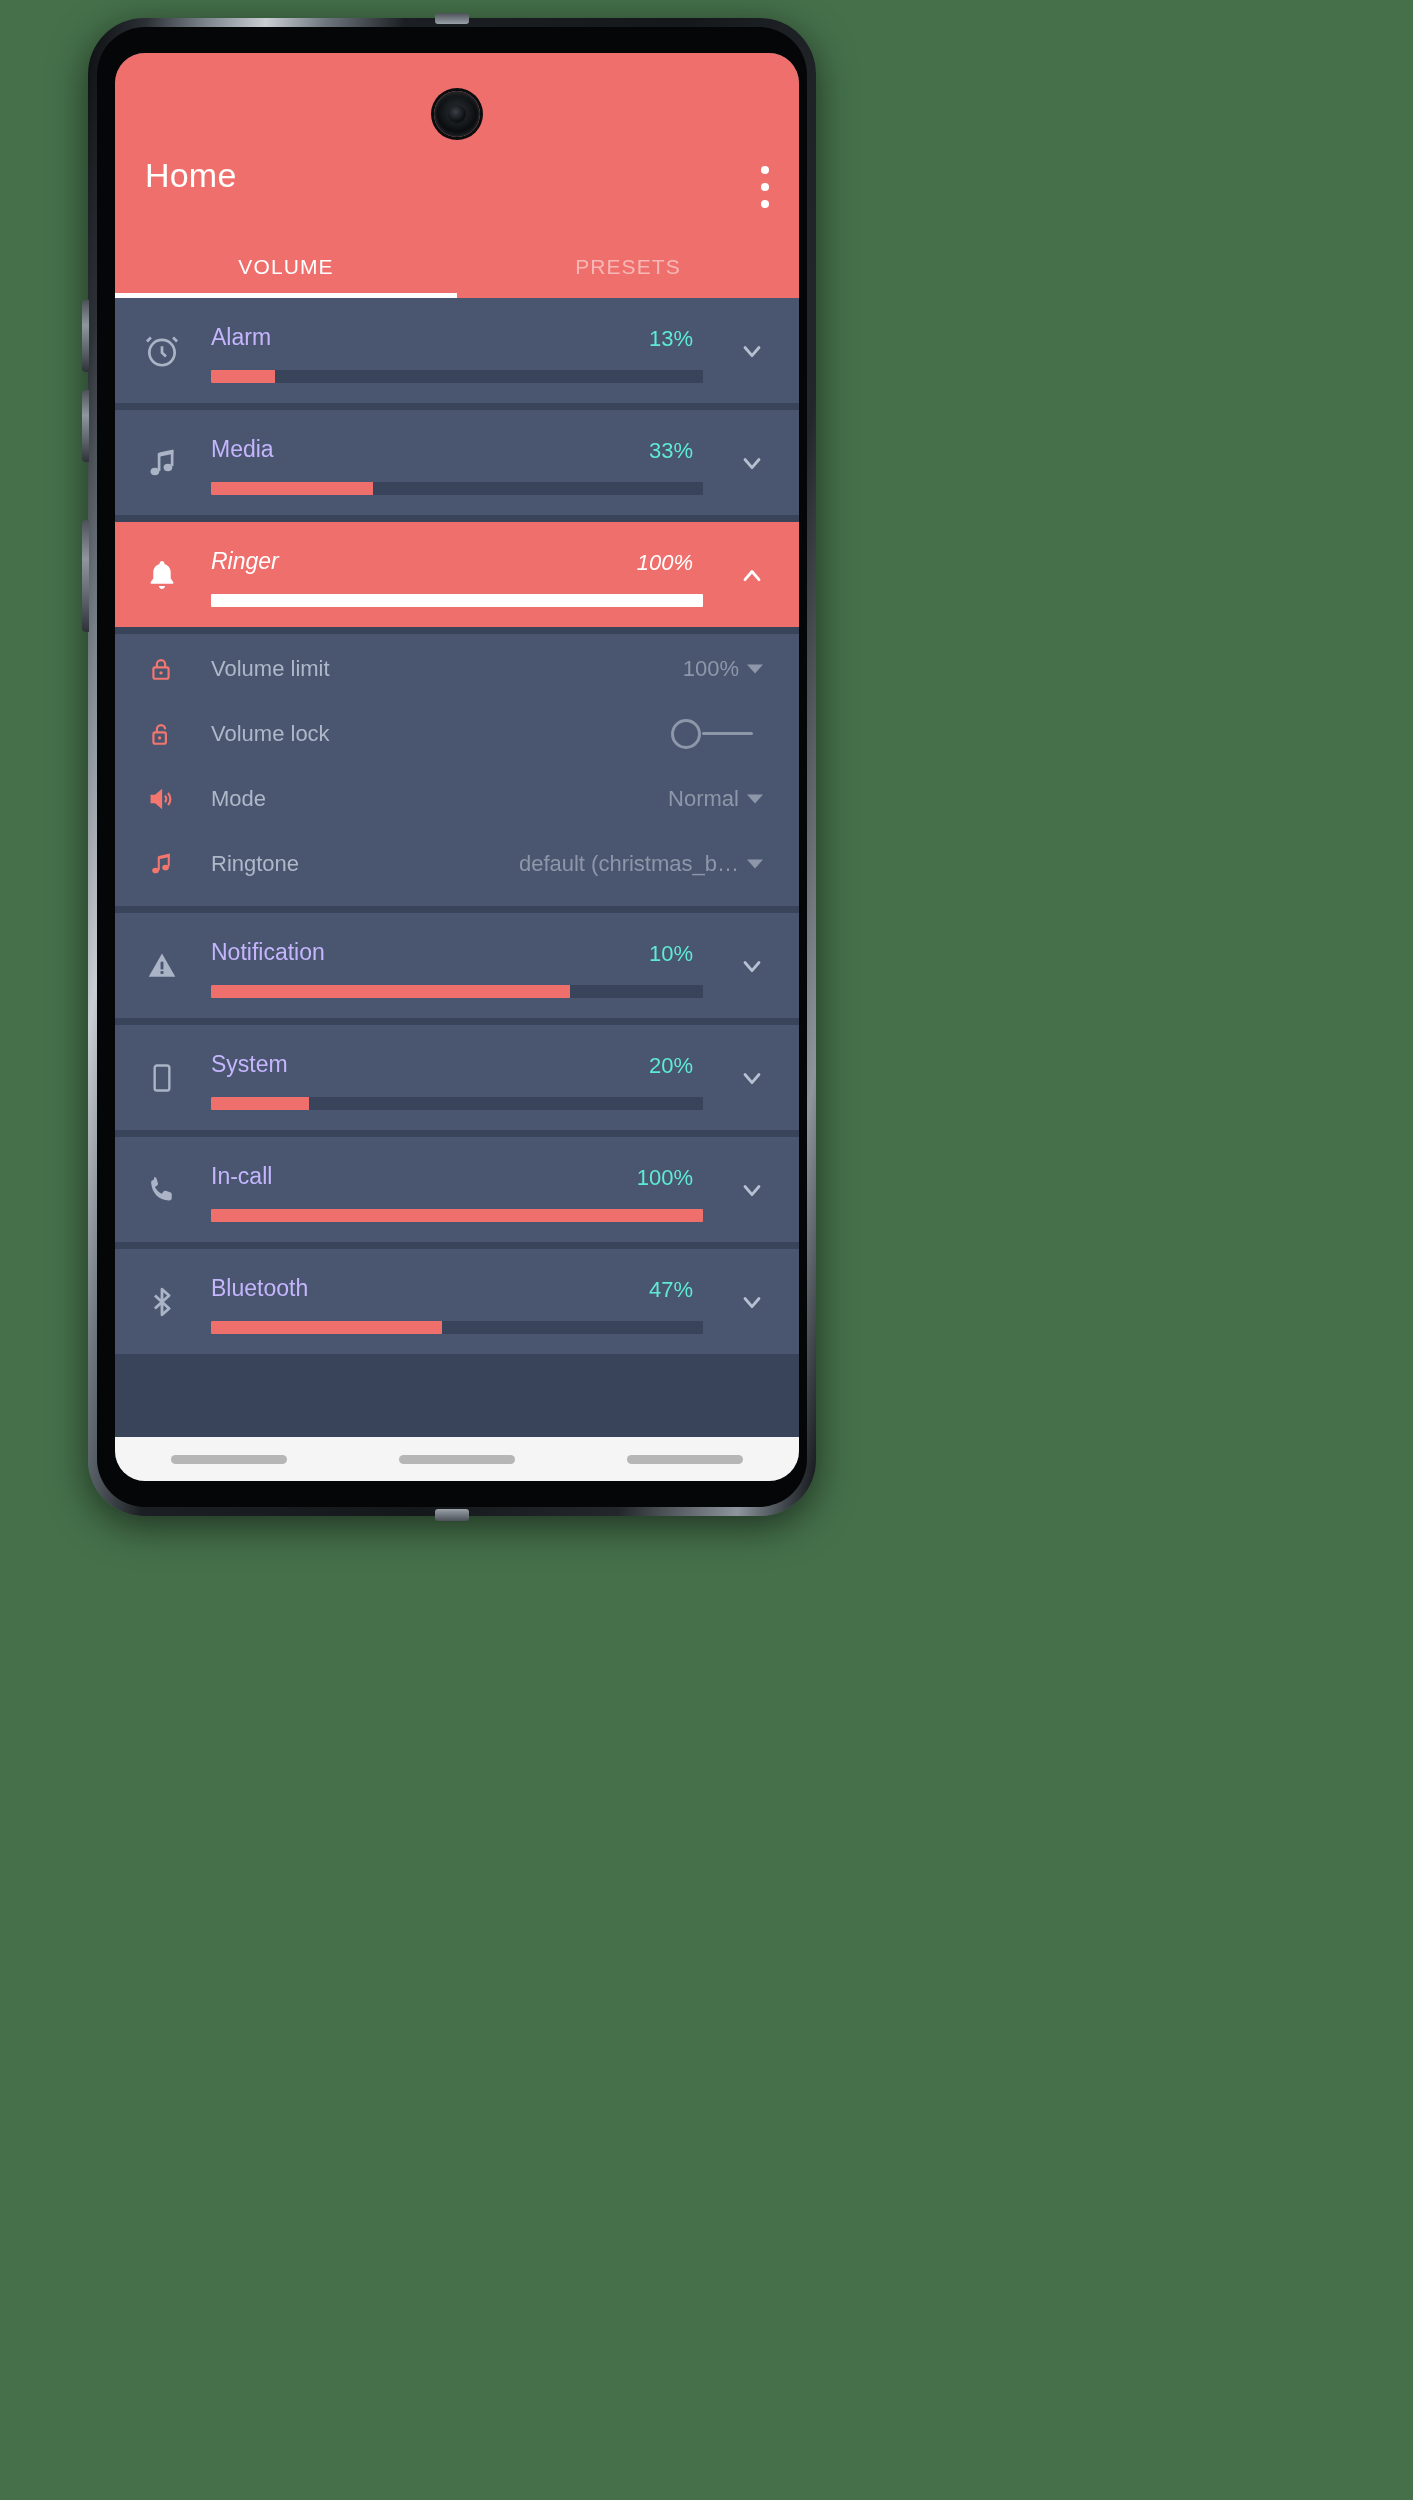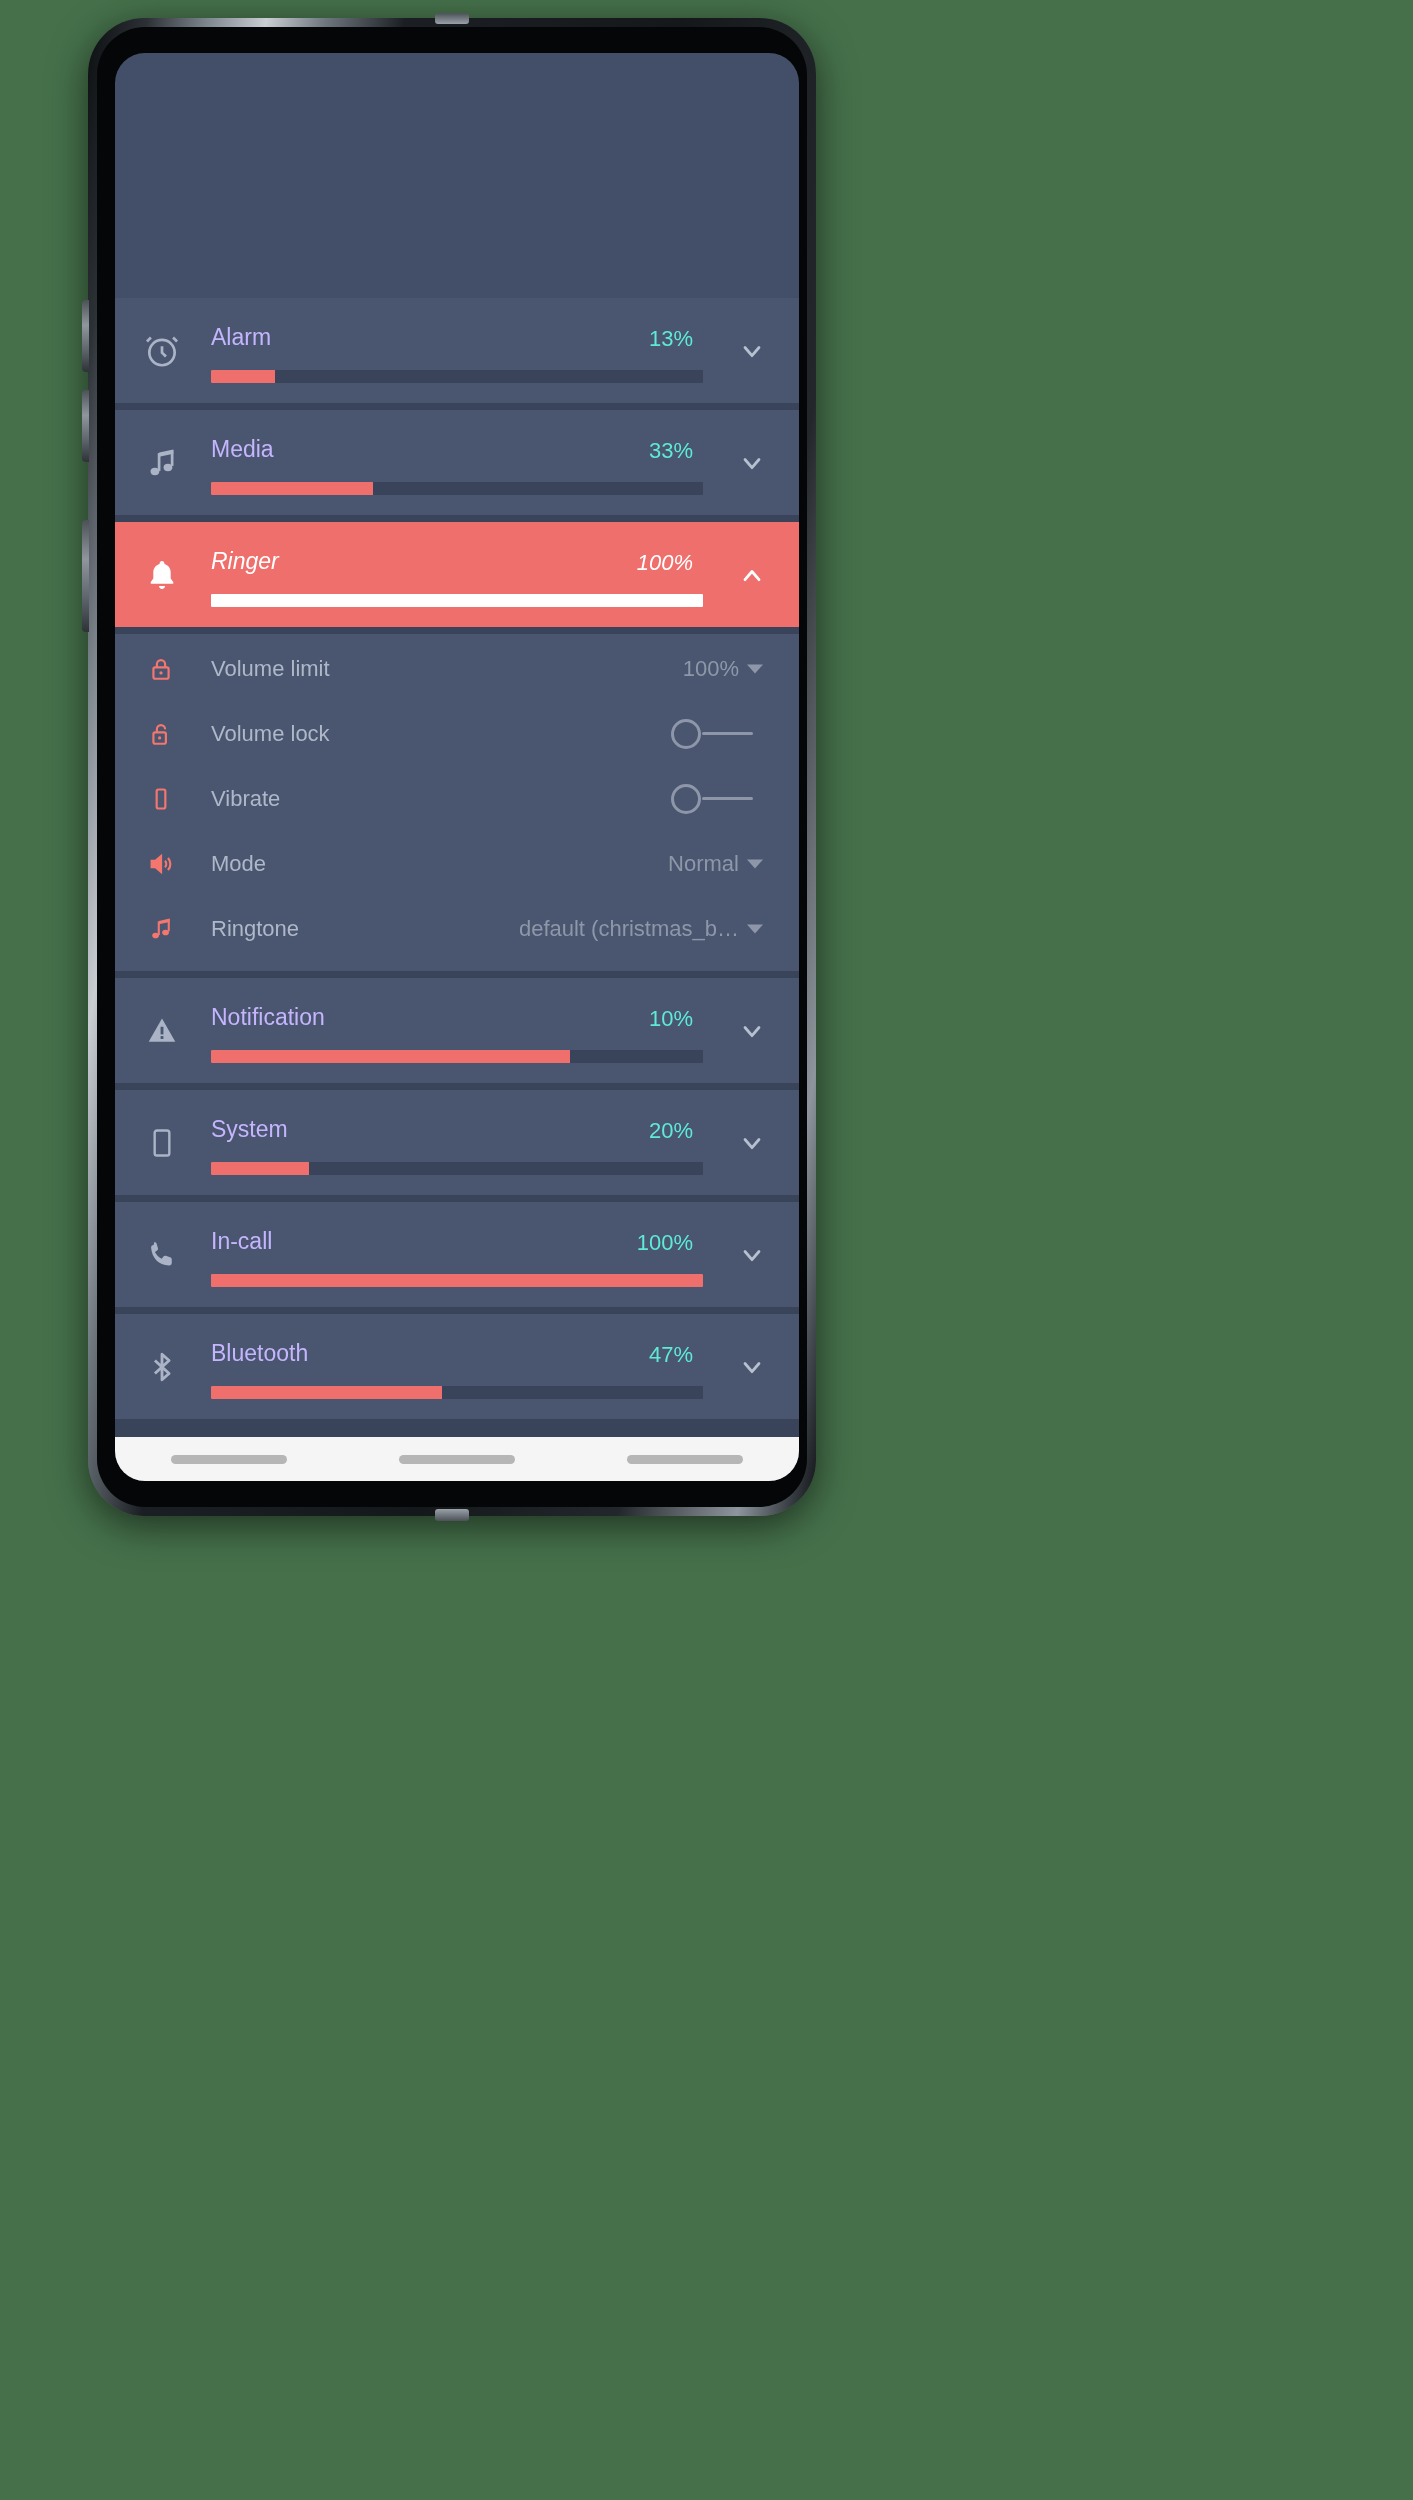--- a/index.html
+++ b/index.html
@@ -188,20 +188,39 @@
 </head>
 <body>
 
 <div class="device">
   <div class="bump-top"></div>
   <div class="bump-bottom"></div>
   <div class="device-inner">
 
     <div class="screen">
 
+      <div class="appbar">
+        <div class="camera"></div>
+        <div class="appbar-title">Home</div>
+        <div class="overflow-menu">
+          <i></i>
+            <i></i>
+            <i></i>
+        </div>
+
+        <div class="tabs">
+          <div class="tab active">
+            <span>VOLUME</span>
+          </div>
+          <div class="tab inactive">
+            <span>PRESETS</span>
+          </div>
+          <div class="tab-indicator"></div>
+        </div>
+      </div>
 
       <div class="list">
 
         <div class="stream-row">
           <div class="stream-icon">
             <svg width="38" height="38" viewBox="0 0 24 24" fill="none" stroke="currentColor" stroke-width="1.7">
               <circle cx="12" cy="13" r="8"></circle>
                 <path d="M12 9v4l2.5 2.5"></path>
               <path d="M5 3.5 2.5 6"></path>
                 <path d="M19 3.5 21.5 6"></path>
@@ -283,32 +302,20 @@
                 <circle cx="10.7" cy="15.6" r="1.5" fill="currentColor" stroke="none"></circle>
               </svg>
             </div>
             <div class="sub-label">Volume lock</div>
             <div class="toggle">
               <div class="knob"></div>
               <div class="track"></div>
             </div>
           </div>
 
-          <div class="sub-row">
-            <div class="sub-icon">
-              <svg width="26" height="26" viewBox="0 0 24 24" fill="none" stroke="currentColor" stroke-width="2">
-                <rect x="8" y="3.2" width="8" height="17.6" rx="1.6"></rect>
-              </svg>
-            </div>
-            <div class="sub-label">Vibrate</div>
-            <div class="toggle">
-              <div class="knob"></div>
-              <div class="track"></div>
-            </div>
-          </div>
 
           <div class="sub-row">
             <div class="sub-icon">
               <svg width="28" height="28" viewBox="0 0 24 24" fill="none" stroke="currentColor" stroke-width="1.9">
                 <path d="M4 9.3h3.3L12 5.2v13.6L7.3 14.7H4z" fill="currentColor"></path>
                 <path d="M15.4 9.2a4.2 4.2 0 0 1 0 5.6"></path>
                 <path d="M18 6.9a7.5 7.5 0 0 1 0 10.2"></path>
               </svg>
             </div>
             <div class="sub-label">Mode</div>

